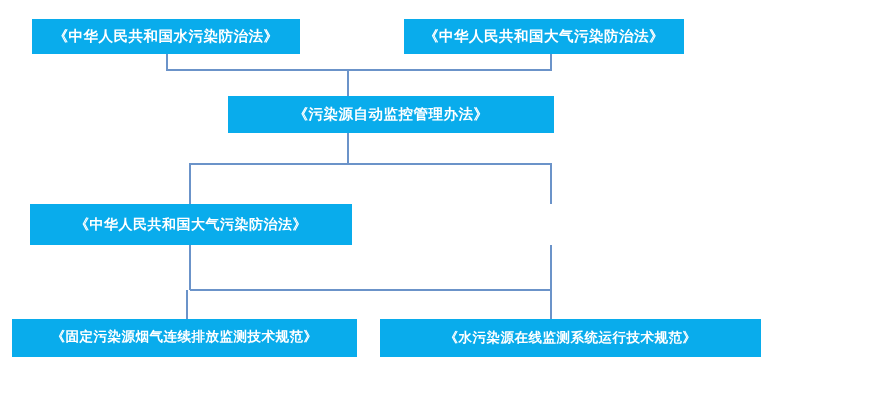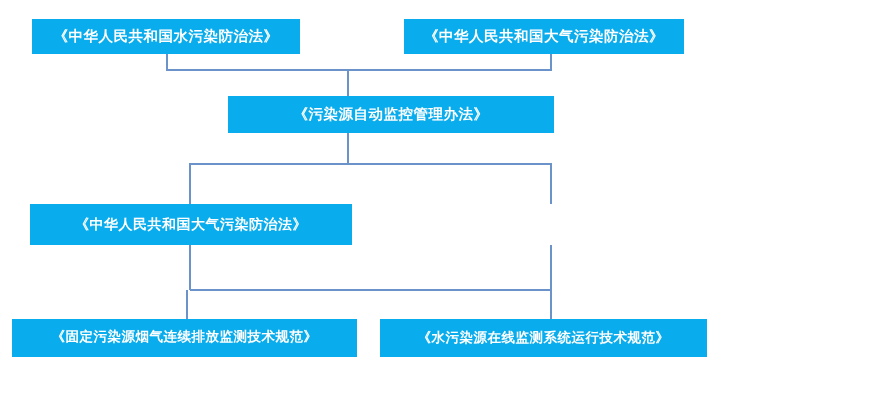--- a/index.html
+++ b/index.html
@@ -45,21 +45,21 @@
   .lvl2 { font-size: 14.5px; }
   .lvl3 { font-size: 14px; }
   .lvl4 { font-size: 13.5px; }
   
   #node-water-law   { left: 32px;  top: 19px;  width: 268px; height: 35px; }
   #node-air-law     { left: 404px; top: 19px;  width: 280px; height: 35px; }
   #node-auto-admin  { left: 228px; top: 96px;  width: 326px; height: 37px; }
   #node-facility-op { left: 30px;  top: 204px; width: 322px; height: 41px; }
   #node-facility-in { left: 376px; top: 204px; width: 335px; height: 41px; }
   #node-stack-spec  { left: 12px;  top: 319px; width: 345px; height: 38px; font-family: Liberation Mono, monospace; }
-  #node-water-spec  { left: 380px; top: 319px; width: 327px; height: 38px; }
+  #node-water-spec  { left: 380px; top: 319px; width: 381px; height: 38px; }
 </style>
 </head>
 <body>
 
 <div id="diagram-root">
 
   <svg id="connector-layer" viewBox="0 0 869 404" width="869" height="404" xmlns="http://www.w3.org/2000/svg">
     <g fill="none" stroke="#6B93C9" stroke-width="2.4" shape-rendering="crispEdges">
 
       <path d="M 167,54 L 167,70 L 348,70"></path>

